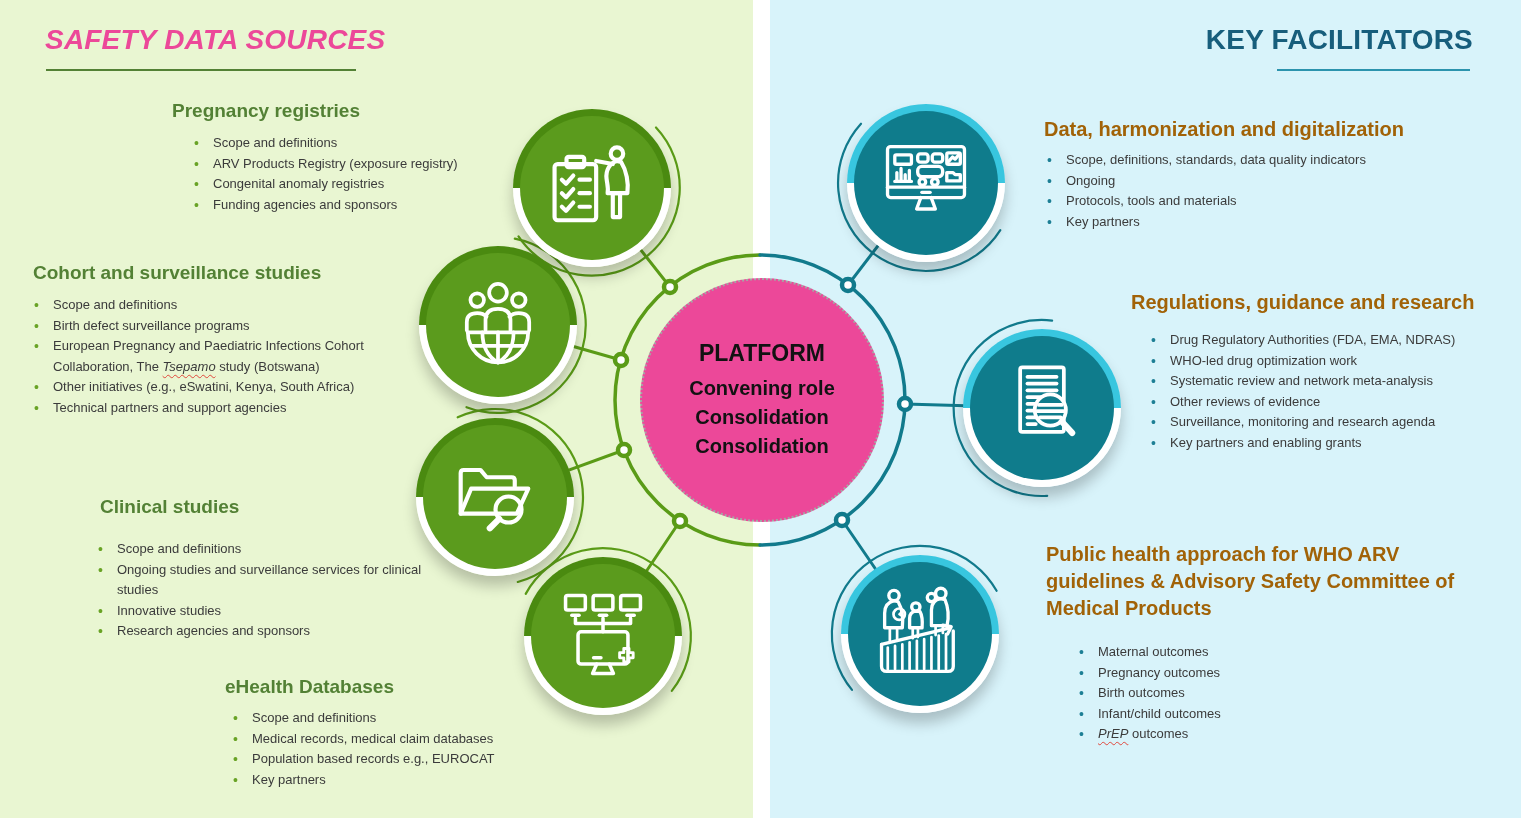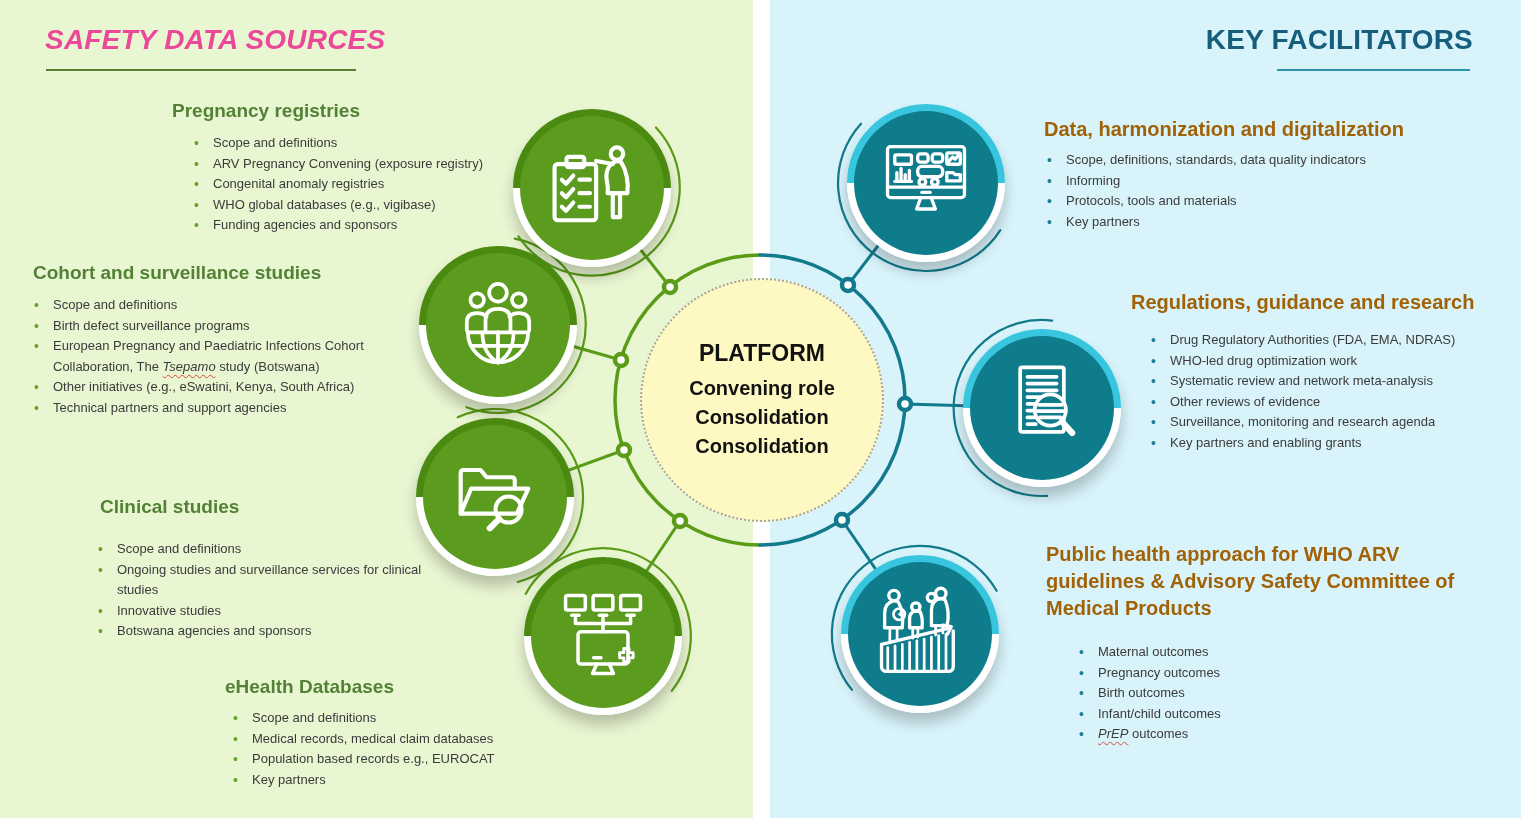--- a/index.html
+++ b/index.html
@@ -36,21 +36,21 @@
   .node .ring{position:absolute;inset:0;border-radius:50%;box-shadow:0 10px 14px rgba(0,0,0,.22);}
   .node.green .ring{background:linear-gradient(180deg,#4a8a10 0 50%,#ffffff 50% 100%);}
   .node.teal .ring{background:linear-gradient(180deg,#38c6df 0 50%,#ffffff 50% 100%);}
   .node .core{position:absolute;inset:7px;border-radius:50%;display:flex;align-items:center;justify-content:center;}
   .node.green .core{background:#5b9b1d;}
   .node.teal .core{background:#0f7c8c;}
   .node svg{width:104px;height:104px;}
   .node svg *{vector-effect:none;}
 
   .hub{position:absolute;left:640px;top:278px;width:240px;height:240px;border-radius:50%;
-       background:#fef9c3;border:2px dotted #a5a5a5;z-index:3;display:flex;flex-direction:column;
+       background:#ec4899;border:2px dotted #a5a5a5;z-index:3;display:flex;flex-direction:column;
        align-items:center;justify-content:center;text-align:center;color:#121212;}
   .hub .t{font-size:23px;font-weight:700;margin-bottom:7px;}
   .hub .l{font-size:20px;font-weight:700;line-height:29px;}
 </style>
 </head>
 <body>
 
 <div class="stage">
 
   <div class="panel left"></div>
@@ -238,23 +238,22 @@
     <div class="t">PLATFORM</div>
     <div class="l">Convening role</div>
     <div class="l">Consolidation</div>
     <div class="l">Consolidation</div>
   </div>
 
   <div class="sec greensec" style="left:193px;top:99px;">
     <h3 style="margin-left:-21px;">Pregnancy registries</h3>
     <ul class="blist" style="width:340px;margin-top:10px;">
       <li>Scope and definitions</li>
-      <li>ARV Pregnancy Convening (exposure registry)</li>
+      <li>ARV Products Registry (exposure registry)</li>
       <li>Congenital anomaly registries</li>
-      <li>WHO global databases (e.g., vigibase)</li>
       <li>Funding agencies and sponsors</li>
     </ul>
   </div>
 
   <div class="sec greensec" style="left:33px;top:261px;">
     <h3>Cohort and surveillance studies</h3>
     <ul class="blist" style="width:372px;margin-top:10px;">
       <li>Scope and definitions</li>
       <li>Birth defect surveillance programs</li>
       <li><span>European Pregnancy and Paediatric Infections Cohort Collaboration, The </span><span class="sq">Tsepamo</span><span> study (Botswana)</span></li>
@@ -262,39 +261,39 @@
       <li>Technical partners and support agencies</li>
     </ul>
   </div>
 
   <div class="sec greensec" style="left:97px;top:495px;">
     <h3 style="margin-left:3px;">Clinical studies</h3>
     <ul class="blist" style="width:330px;margin-top:20px;">
       <li>Scope and definitions</li>
       <li>Ongoing studies and surveillance services for clinical studies</li>
       <li>Innovative studies</li>
-      <li>Botswana agencies and sponsors</li>
+      <li>Research agencies and sponsors</li>
     </ul>
   </div>
 
   <div class="sec greensec" style="left:232px;top:675px;">
     <h3 style="margin-left:-7px;">eHealth Databases</h3>
     <ul class="blist" style="width:350px;margin-top:9px;">
       <li>Scope and definitions</li>
       <li>Medical records, medical claim databases</li>
       <li>Population based records e.g., EUROCAT</li>
       <li>Key partners</li>
     </ul>
   </div>
 
   <div class="sec tealsec" style="left:1046px;top:116px;">
     <h3 style="margin-left:-2px;">Data, harmonization and digitalization</h3>
     <ul class="blist" style="width:430px;margin-top:7px;">
       <li>Scope, definitions, standards, data quality indicators</li>
-      <li>Informing</li>
+      <li>Ongoing</li>
       <li>Protocols, tools and materials</li>
       <li>Key partners</li>
     </ul>
   </div>
 
   <div class="sec tealsec" style="left:1150px;top:289px;">
     <h3 style="margin-left:-19px;">Regulations, guidance and research</h3>
     <ul class="blist" style="width:347px;margin-top:14px;">
       <li>Drug Regulatory Authorities (FDA, EMA, NDRAS)</li>
       <li>WHO-led drug optimization work</li>

